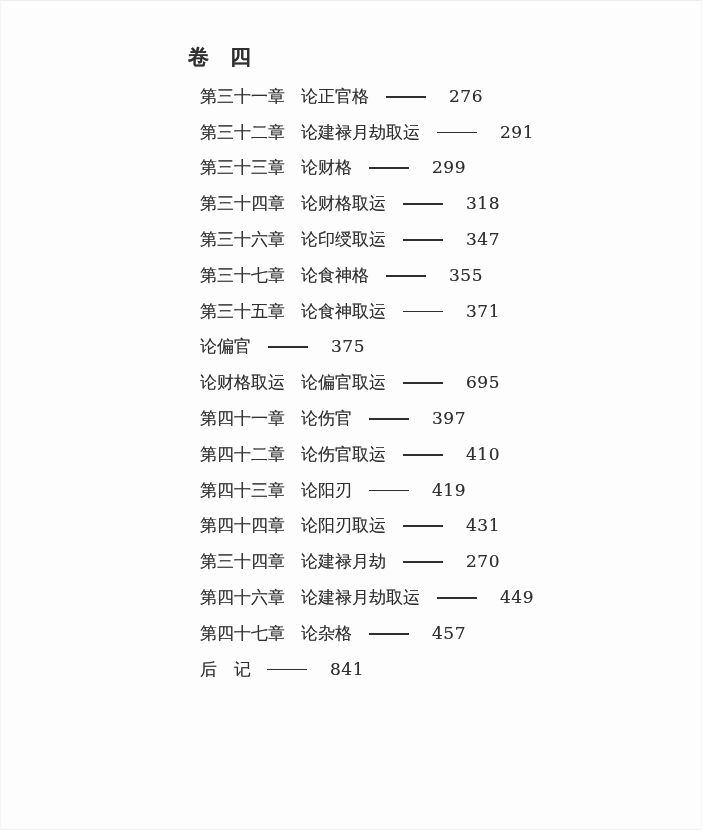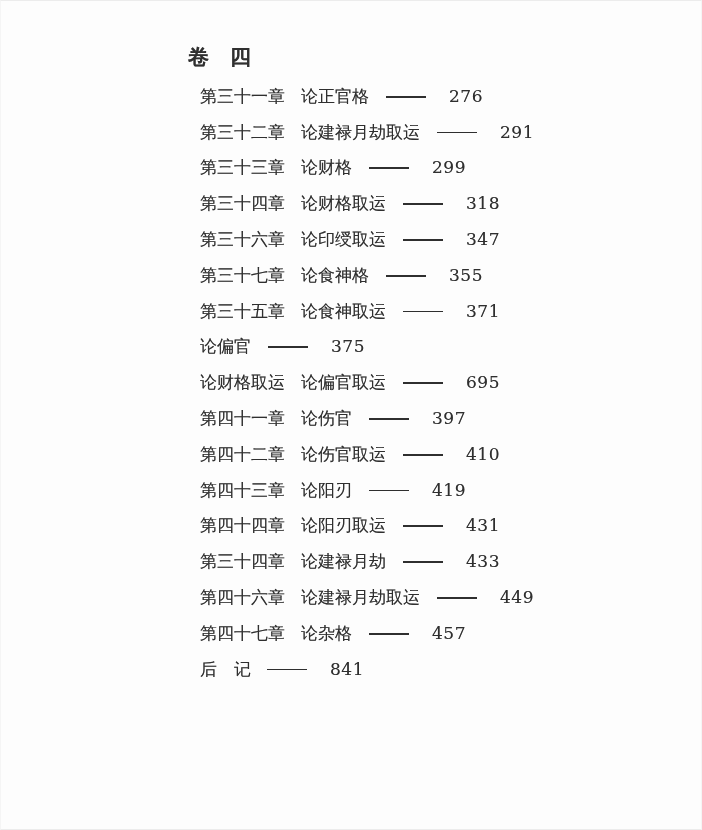--- a/index.html
+++ b/index.html
@@ -169,21 +169,21 @@
     <span class="chapter">第四十四章</span>
     <span class="title">论阳刃取运</span>
     <span class="dash"></span>
     <span class="pagenum">431</span>
   </div>
 
   <div class="toc-row">
     <span class="chapter">第三十四章</span>
     <span class="title">论建禄月劫</span>
     <span class="dash"></span>
-    <span class="pagenum">433</span>
+    <span class="pagenum">270</span>
   </div>
 
   <div class="toc-row">
     <span class="chapter">第四十六章</span>
     <span class="title">论建禄月劫取运</span>
     <span class="dash"></span>
     <span class="pagenum">449</span>
   </div>
 
   <div class="toc-row">

